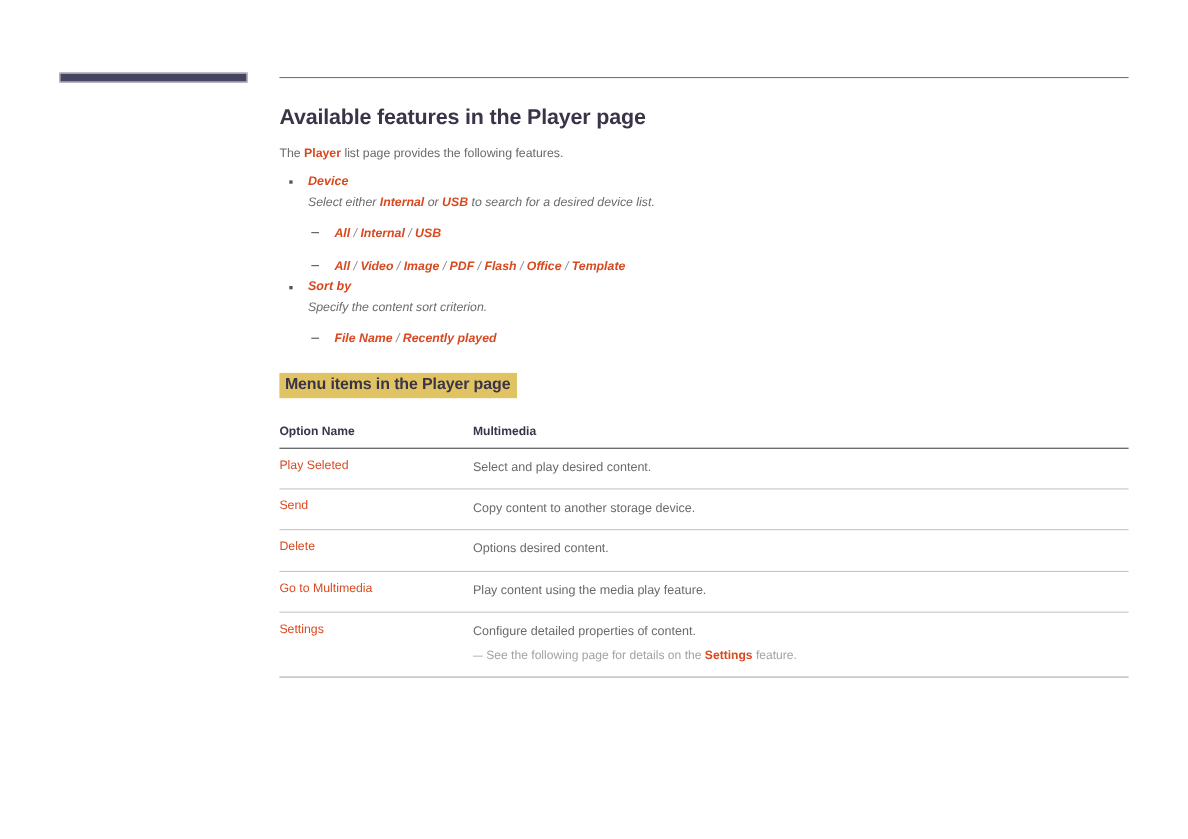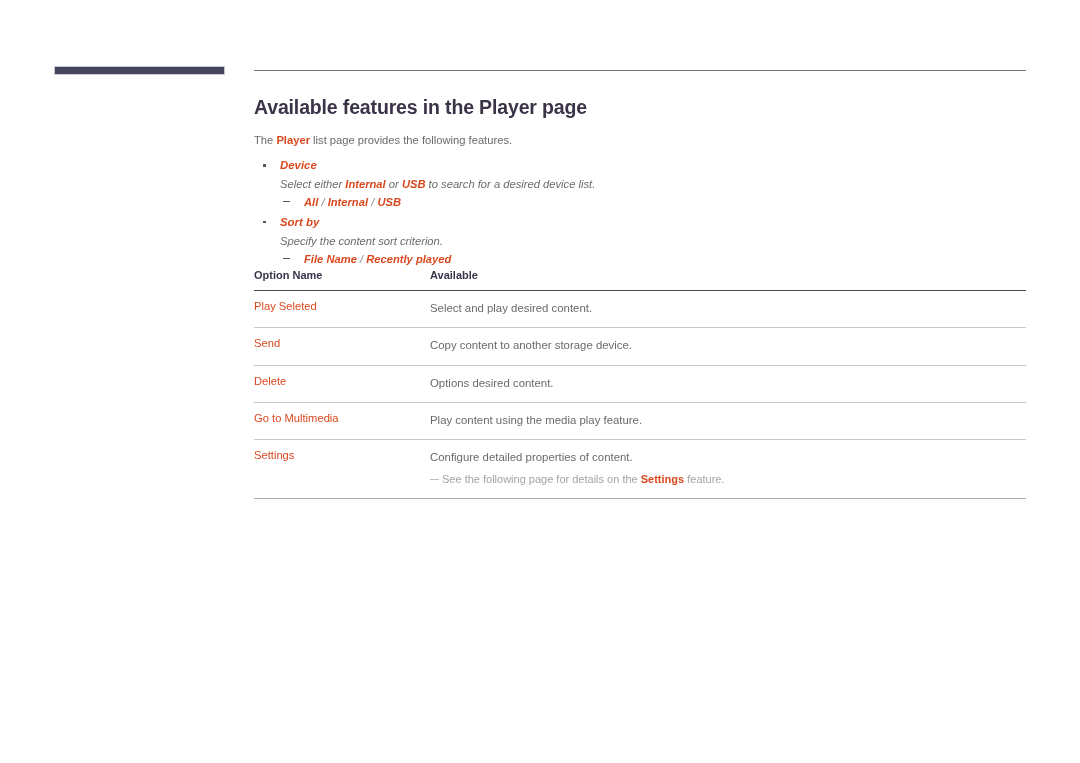--- a/index.html
+++ b/index.html
@@ -101,20 +101,21 @@
     line-height: 1.62;
     font-weight: normal;
   }
   .dash-row {
     position: relative;
     padding-left: 50px;
     font-size: 11.2px;
     font-weight: bold;
     color: #d9491f;
     line-height: 1.72;
+    margin-top: 10px;
   }
   .dash-row .dash {
     position: absolute;
     left: 29px;
     top: 8px;
     width: 7px;
     height: 0;
     border-top: 1.4px solid #55555a;
   }
 
@@ -203,38 +204,42 @@
     <span>The </span><span class="orange">Player</span><span> list page provides the following features.</span>
   </p>
 
   <ul class="feature-list" id="feature-list">
       <li>
         <div class="bullet-row"><span class="dot"></span><span>Device</span></div>
         <div class="desc-row"><span>Select either </span><span class="orange">Internal</span><span> or </span><span class="orange">USB</span><span> to search for a desired device list.</span></div>
         <div class="dash-row"><span class="dash"></span><span>All</span><span class="sep"> / </span><span>Internal</span><span class="sep"> / </span><span>USB</span></div>
       </li>
       <li>
+        <div class="dash-row"><span class="dash"></span><span>All</span><span class="sep"> / </span><span>Video</span><span class="sep"> / </span><span>Image</span><span class="sep"> / </span><span>PDF</span><span class="sep"> / </span><span>Flash</span><span class="sep"> / </span><span>Office</span><span class="sep"> / </span><span>Template</span></div>
       </li>
       <li>
         <div class="bullet-row"><span class="dot"></span><span>Sort by</span></div>
         <div class="desc-row"><span>Specify the content sort criterion.</span></div>
         <div class="dash-row"><span class="dash"></span><span>File Name</span><span class="sep"> / </span><span>Recently played</span></div>
       </li>
     </ul>
 
+  <div class="hl-wrap">
+    <h2 class="hl-title">Menu items in the Player page</h2>
+  </div>
 
   <table class="menu-table">
     <colgroup>
         <col class="c1">
         <col class="c2">
       </colgroup>
     <thead>
       <tr>
         <th>Option Name</th>
-        <th>Available</th>
+        <th>Multimedia</th>
       </tr>
     </thead>
     <tbody id="table-body">
         <tr>
           <td class="opt-name">Play Seleted</td>
           <td class="opt-desc">
             <div>Select and play desired content.</div>
           </td>
         </tr>
         <tr>

